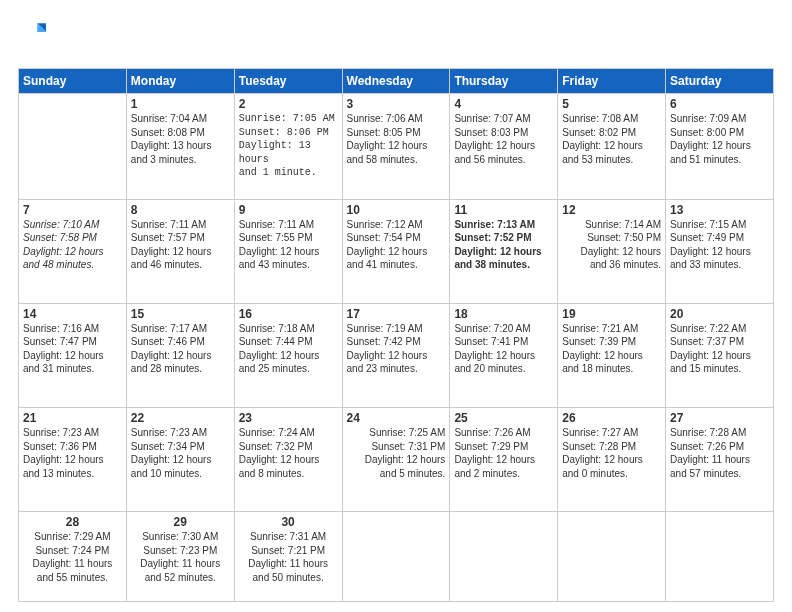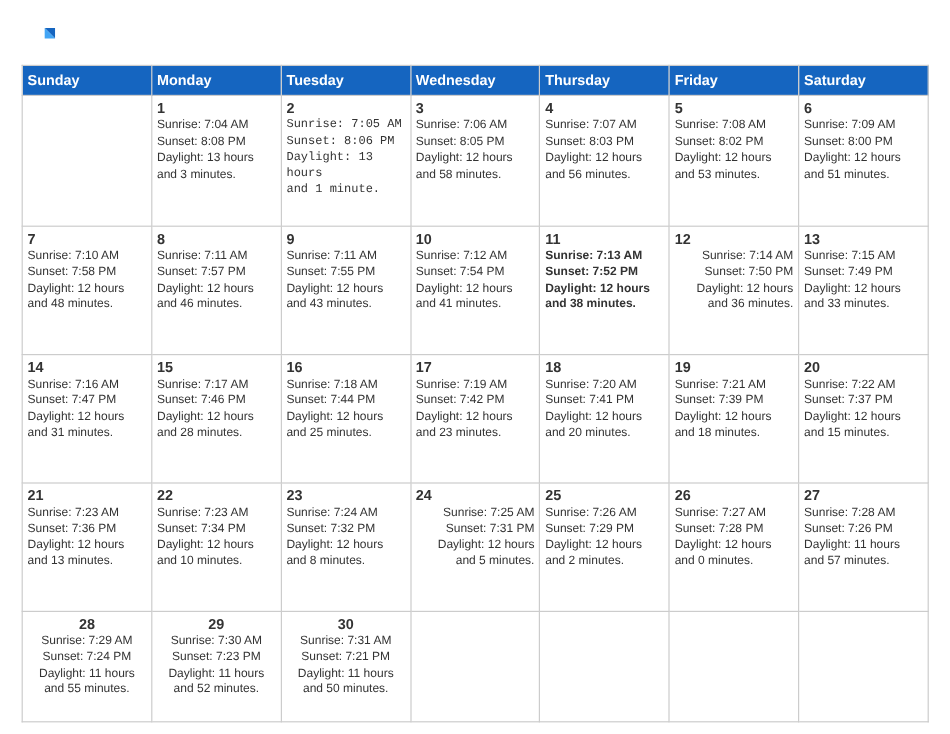--- a/index.html
+++ b/index.html
@@ -50,20 +50,21 @@
       color: #333;
     }
     .location {
       font-size: 14px;
       color: #555;
     }
     .calendar {
       width: 100%;
       border-collapse: collapse;
       flex: 1;
+      margin-top: 14px;
     }
     .calendar th {
       background: #1565c0;
       color: #fff;
       font-size: 12px;
       padding: 5px 4px;
       text-align: left;
       border: 1px solid #ccc;
     }
     .calendar td {
@@ -169,21 +170,21 @@
             <span class="day-num">6</span>
             <div class="day-info" style="white-space: pre-line;">Sunrise: 7:09 AM
 Sunset: 8:00 PM
 Daylight: 12 hours
 and 51 minutes.</div>
           </td>
         </tr>
         <tr class="week-row">
           <td>
             <span class="day-num">7</span>
-            <div class="day-info" style="white-space: pre-line;">Sunrise: 7:10 AM
+            <div class="day-info" style="white-space: pre-line; font-style: italic;">Sunrise: 7:10 AM
 Sunset: 7:58 PM
 Daylight: 12 hours
 and 48 minutes.</div>
           </td>
           <td>
             <span class="day-num">8</span>
             <div class="day-info" style="white-space: pre-line;">Sunrise: 7:11 AM
 Sunset: 7:57 PM
 Daylight: 12 hours
 and 46 minutes.</div>

